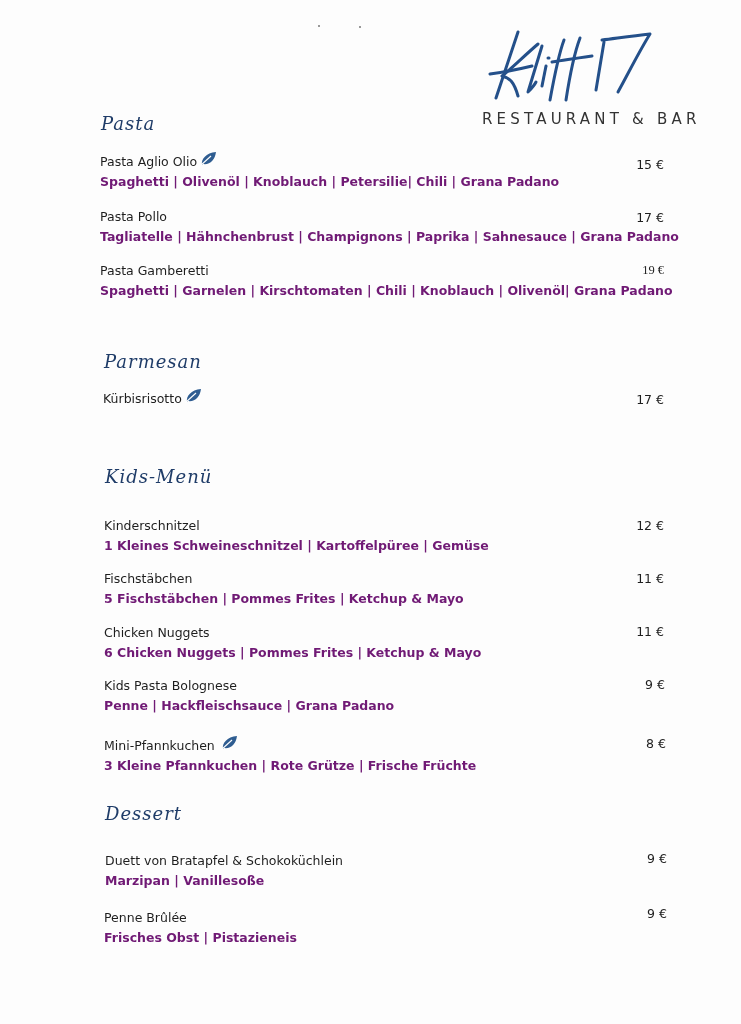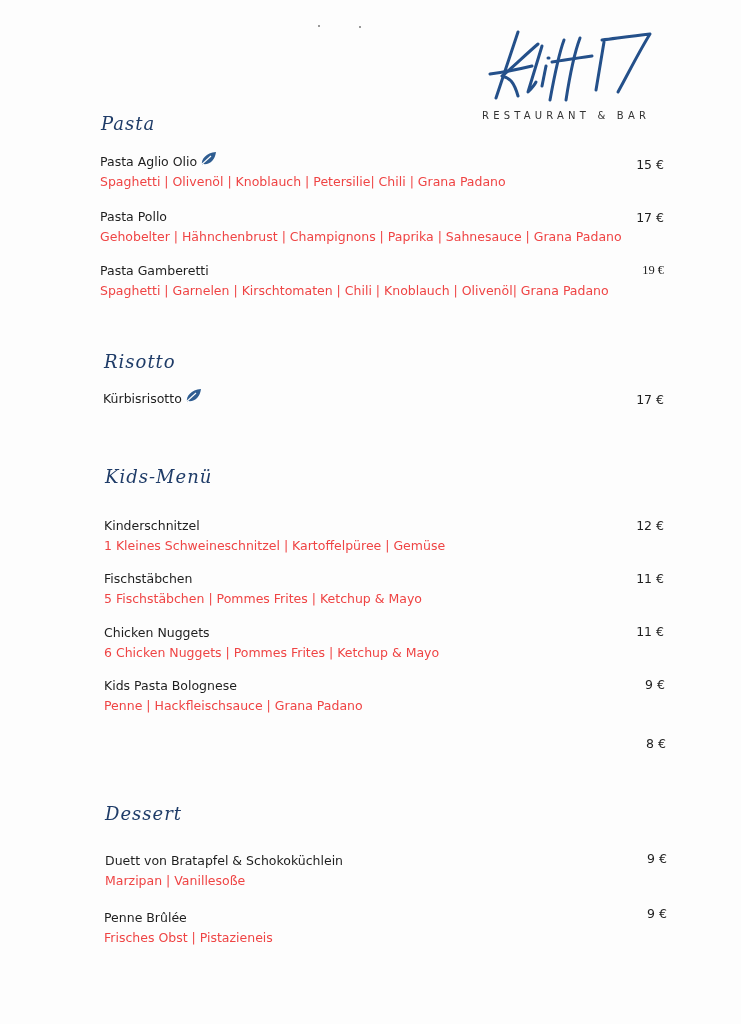--- a/index.html
+++ b/index.html
@@ -40,21 +40,21 @@
       top: 26px;
       width: 175px;
       height: 80px;
     }
     .logo svg { width: 175px; height: 80px; display: block; }
     .tagline {
       position: absolute;
       left: 482px;
       top: 110px;
       font-family: "DejaVu Sans", sans-serif;
-      font-size: 10px;
+      font-size: 15px;
       letter-spacing: 4.2px;
       color: #333;
       white-space: nowrap;
     }
     .section-title {
       position: absolute;
       font-family: "DejaVu Serif", serif;
       font-style: italic;
       font-size: 18px;
       color: #1f3c68;
@@ -68,22 +68,23 @@
       font-size: 12.5px;
       line-height: 20px;
       color: #1e1e1e;
       white-space: nowrap;
       display: flex;
       align-items: flex-end;
     }
     .item-desc {
       font-size: 12.5px;
       line-height: 20px;
-      color: #ef4444;
-      white-space: nowrap;
+      color: #701a75;
+      white-space: nowrap;
+      font-weight: bold;
     }
     .price {
       position: absolute;
       font-size: 12.5px;
       color: #1e1e1e;
       white-space: nowrap;
       text-align: right;
       width: 60px;
     }
     .leaf {
@@ -142,31 +143,31 @@
             <path d="M1 15 L 12 5" stroke="#fff" stroke-width="1.1"></path>
           </svg>
       </span>
     </div>
     <div class="item-desc">Spaghetti | Olivenöl | Knoblauch | Petersilie| Chili | Grana Padano</div>
   </div>
   <div class="price" style="left:604px;top:157px;">15 €</div>
 
   <div class="item" style="left:100px;top:207px;">
     <div class="item-name">Pasta Pollo</div>
-    <div class="item-desc">Gehobelter | Hähnchenbrust | Champignons | Paprika | Sahnesauce | Grana Padano</div>
+    <div class="item-desc">Tagliatelle | Hähnchenbrust | Champignons | Paprika | Sahnesauce | Grana Padano</div>
   </div>
   <div class="price" style="left:604px;top:210px;">17 €</div>
 
   <div class="item" style="left:100px;top:261px;">
     <div class="item-name">Pasta Gamberetti</div>
     <div class="item-desc">Spaghetti | Garnelen | Kirschtomaten | Chili | Knoblauch | Olivenöl| Grana Padano</div>
   </div>
   <div class="price" style="left:604px;top:263px;font-family:Liberation Serif, serif;">19 €</div>
 
-  <div class="section-title" style="left:104px;top:351px;">Risotto</div>
+  <div class="section-title" style="left:104px;top:351px;">Parmesan</div>
 
   <div class="item" style="left:103px;top:389px;">
     <div class="item-name">
       <span>Kürbisrisotto</span>
       <span class="leaf">
         <svg viewBox="0 0 18 16">
             <path d="M3 14 C 2 8, 7 2, 17 1 C 16 9, 11 14, 4 13 Z" fill="#2f5d91"></path>
             <path d="M1 15 L 12 5" stroke="#fff" stroke-width="1.1"></path>
           </svg>
       </span>
@@ -193,20 +194,32 @@
     <div class="item-desc">6 Chicken Nuggets | Pommes Frites | Ketchup &amp; Mayo</div>
   </div>
   <div class="price" style="left:604px;top:624px;">11 €</div>
 
   <div class="item" style="left:104px;top:676px;">
     <div class="item-name">Kids Pasta Bolognese</div>
     <div class="item-desc">Penne | Hackfleischsauce | Grana Padano</div>
   </div>
   <div class="price" style="left:605px;top:677px;">9 €</div>
 
+  <div class="item" style="left:104px;top:736px;">
+    <div class="item-name">
+      <span>Mini-Pfannkuchen</span>
+      <span class="leaf" style="margin-left:5px;">
+        <svg viewBox="0 0 18 16">
+            <path d="M3 14 C 2 8, 7 2, 17 1 C 16 9, 11 14, 4 13 Z" fill="#2f5d91"></path>
+            <path d="M1 15 L 12 5" stroke="#fff" stroke-width="1.1"></path>
+          </svg>
+      </span>
+    </div>
+    <div class="item-desc">3 Kleine Pfannkuchen | Rote Grütze | Frische Früchte</div>
+  </div>
   <div class="price" style="left:606px;top:736px;">8 €</div>
 
   <div class="section-title" style="left:105px;top:803px;text-align:center;">Dessert</div>
 
   <div class="item" style="left:105px;top:851px;">
     <div class="item-name">Duett von Bratapfel &amp; Schokoküchlein</div>
     <div class="item-desc">Marzipan | Vanillesoße</div>
   </div>
   <div class="price" style="left:607px;top:851px;">9 €</div>
 

